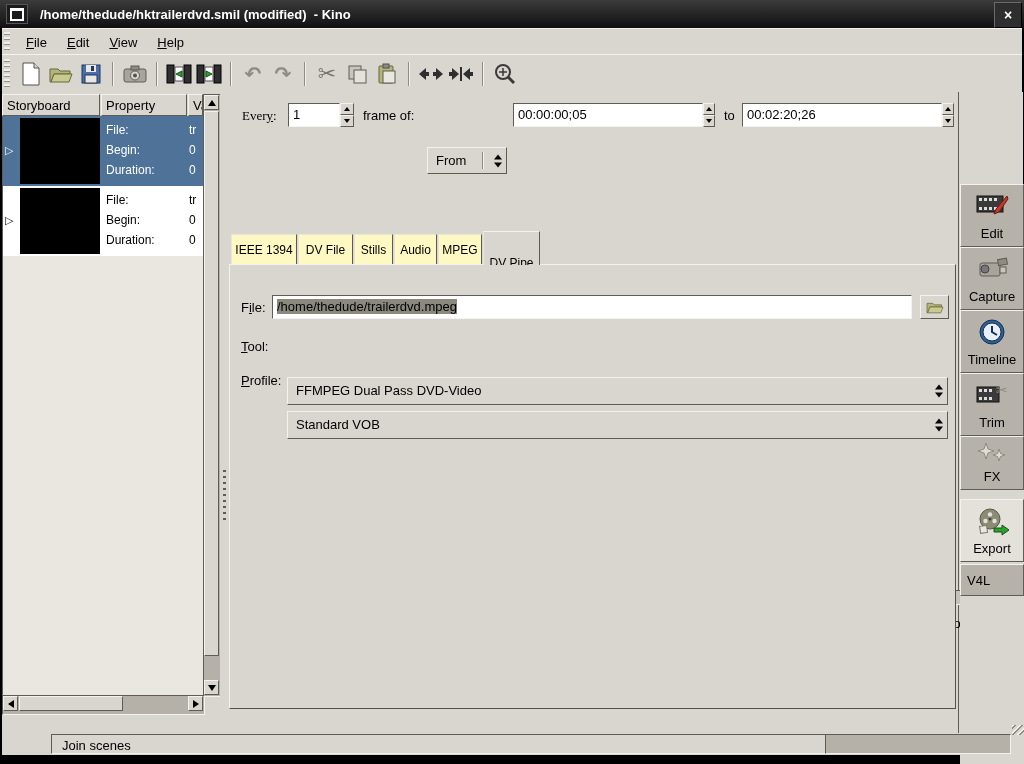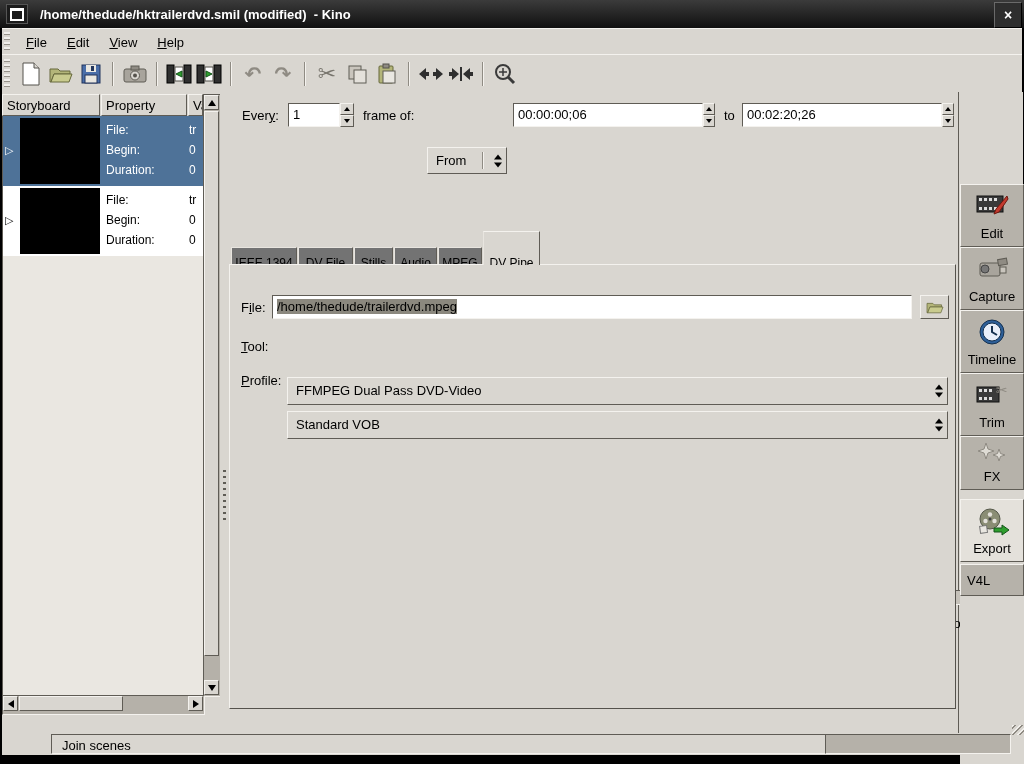--- a/index.html
+++ b/index.html
@@ -66,21 +66,21 @@
   .spincol{position:absolute;width:14px;box-sizing:border-box;}
   .spincol .half{height:50%;background:#d9d6d0;box-sizing:border-box;display:flex;align-items:center;justify-content:center;}
   .spincol .tri-up{border-left-width:3px;border-right-width:3px;border-bottom-width:4px;}
   .spincol .tri-dn{border-left-width:3px;border-right-width:3px;border-top-width:4px;}
   .combo{position:absolute;background:#d9d6d0;box-sizing:border-box;padding:5px 8px;white-space:nowrap;overflow:hidden;margin-top:45px;}
   .combo .arrows{position:absolute;right:4px;top:50%;transform:translateY(-50%);display:flex;flex-direction:column;gap:3px;align-items:center;}
   .combo .sepline{position:absolute;right:22px;top:4px;bottom:4px;width:1px;background:#8f8b83;border-right:1px solid #f4f2ee;}
   .arr-up{width:0;height:0;border-left:4px solid transparent;border-right:4px solid transparent;border-bottom:5px solid #000;}
   .arr-dn{width:0;height:0;border-left:4px solid transparent;border-right:4px solid transparent;border-top:5px solid #000;}
   
-  .tab{position:absolute;top:16px;height:30px;background:#737373;box-sizing:border-box;
+  .tab{position:absolute;top:3px;height:30px;background:#fef9c3;box-sizing:border-box;
     border-top:1px solid #e8e5df;border-left:1px solid #e8e5df;border-right:1px solid #5f5c55;
     text-align:center;padding-top:8px;font-size:12px;overflow:hidden;white-space:nowrap;}
   .tab.active{top:0;height:34px;background:#d9d6d0;border-top:1px solid #f4f2ee;z-index:3;padding-top:24px;}
   .tabs{position:absolute;left:0;top:139px;width:729px;height:34px;}
   .page{position:absolute;left:0;top:172px;width:727px;height:445px;background:#d9d6d0;box-sizing:border-box;
     border-top:1px solid #f4f2ee;border-left:1px solid #f4f2ee;border-right:1px solid #55524c;border-bottom:1px solid #55524c;z-index:1;}
   
   .act{position:absolute;height:31px;box-sizing:border-box;display:flex;align-items:center;justify-content:center;gap:10px;background:#d9d6d0;}
   .act .t{font-size:13px;}
   .act.dis .t{color:#8d8a83;}
@@ -288,40 +288,40 @@
           </div>
       </div>
     </div>
 
     <div class="splitter">
       <div class="split-grip"></div>
     </div>
 
     <div class="exp">
 
-      <div class="lbl" style="left:13px;top:16px;"><span>Ever</span><span class="u">y</span><span>:</span></div>
+      <div class="lbl" style="left:13px;top:16px;font-family:Liberation Serif, serif;"><span>Ever</span><span class="u">y</span><span>:</span></div>
       <div class="entry in" style="left:59px;top:11px;width:52px;height:24px;">1</div>
       <div class="spincol" style="left:111px;top:11px;height:24px;">
         <div class="half out">
             <span class="tri-up"></span>
           </div>
           <div class="half out">
             <span class="tri-dn"></span>
           </div>
       </div>
       <div class="lbl" style="left:134px;top:16px;">frame of:</div>
       <div class="combo out" style="left:198px;top:10px;width:80px;height:27px;">
         <span>From</span>
         <span class="sepline"></span>
         <span class="arrows">
             <span class="arr-up"></span>
             <span class="arr-dn"></span>
           </span>
       </div>
-      <div class="entry in" style="left:284px;top:11px;width:190px;height:24px;">00:00:00;06</div>
+      <div class="entry in" style="left:284px;top:11px;width:190px;height:24px;">00:00:00;05</div>
       <div class="spincol" style="left:474px;top:11px;width:12px;height:24px;">
         <div class="half out">
             <span class="tri-up" style="border-left-width:3px;border-right-width:3px;border-bottom-width:4px;"></span>
           </div>
           <div class="half out">
             <span class="tri-dn" style="border-left-width:3px;border-right-width:3px;border-top-width:4px;"></span>
           </div>
       </div>
       <div class="lbl" style="left:495px;top:16px;">to</div>
       <div class="entry in" style="left:513px;top:11px;width:200px;height:24px;">00:02:20;26</div>

